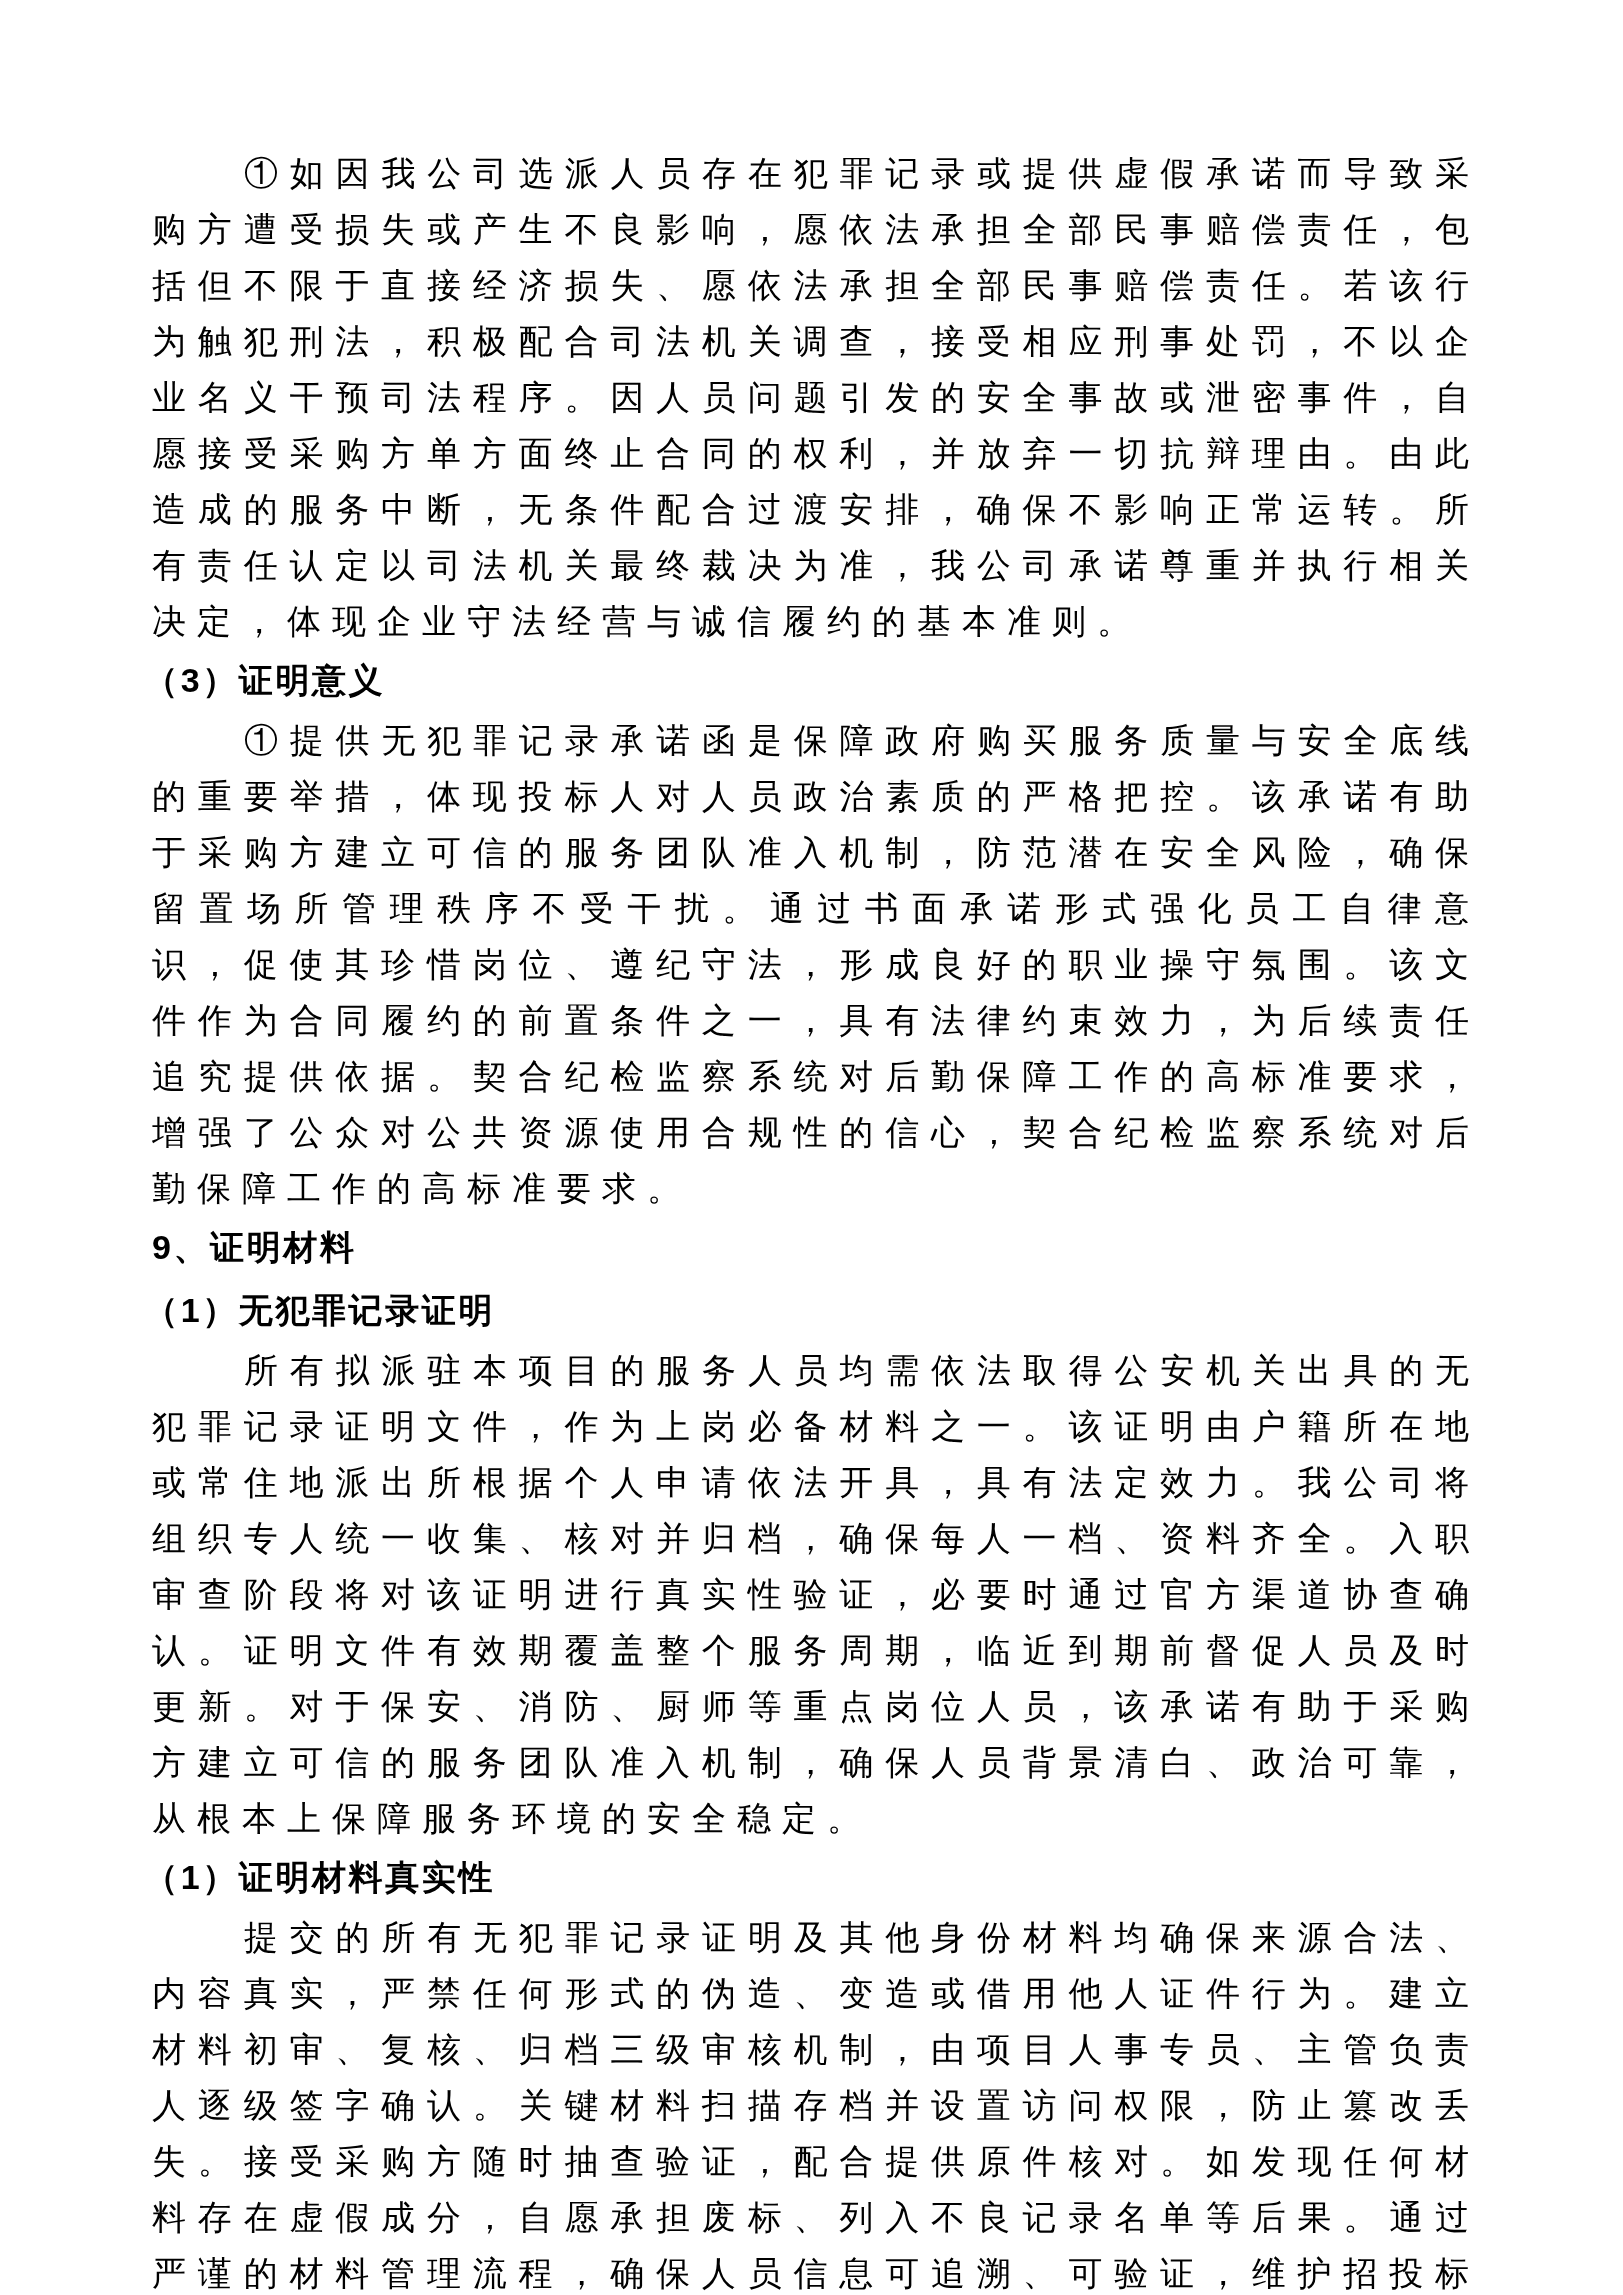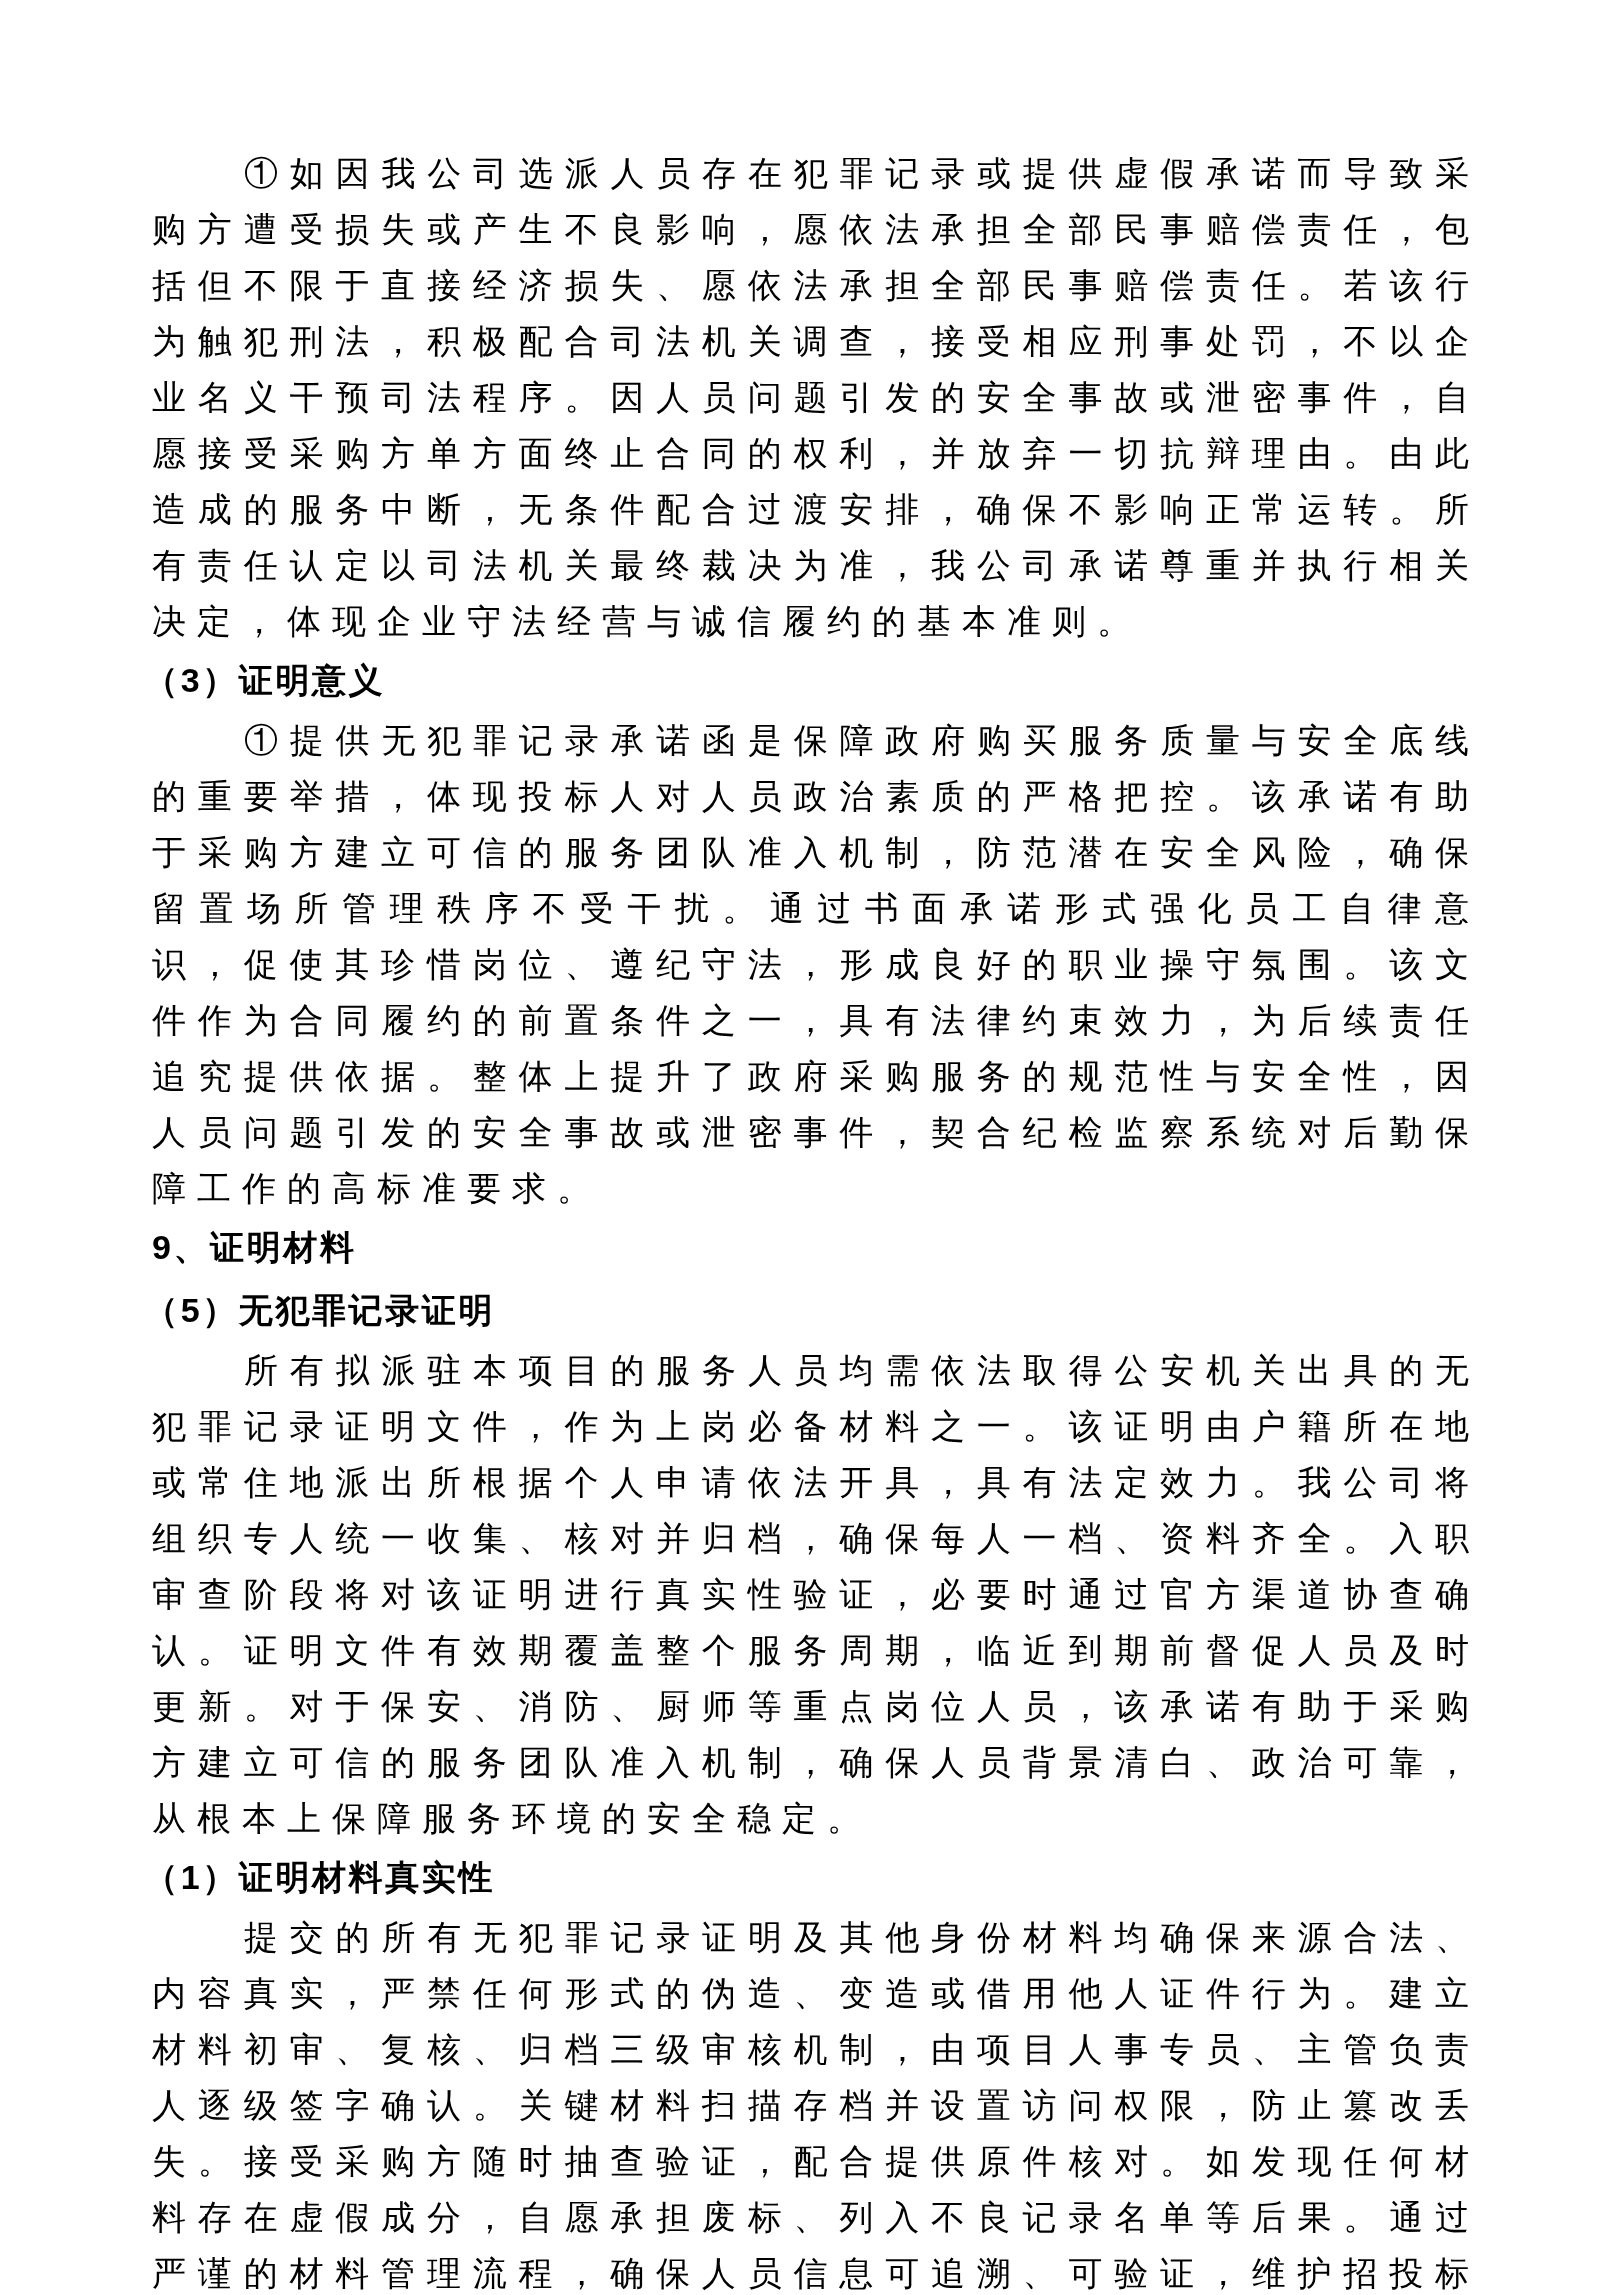--- a/index.html
+++ b/index.html
@@ -12,20 +12,20 @@
   .h { font-size: 34px; line-height: 63px; margin: 0; font-weight: bold; letter-spacing: 2.6px;
        font-family: Liberation Sans, sans-serif; }
   .h.sub { margin-left: -7.9px; }
 </style>
 </head>
 <body>
 
 <div class="page">
   <p class="para indent">①如因我公司选派人员存在犯罪记录或提供虚假承诺而导致采购方遭受损失或产生不良影响，愿依法承担全部民事赔偿责任，包括但不限于直接经济损失、愿依法承担全部民事赔偿责任。若该行为触犯刑法，积极配合司法机关调查，接受相应刑事处罚，不以企业名义干预司法程序。因人员问题引发的安全事故或泄密事件，自愿接受采购方单方面终止合同的权利，并放弃一切抗辩理由。由此造成的服务中断，无条件配合过渡安排，确保不影响正常运转。所有责任认定以司法机关最终裁决为准，我公司承诺尊重并执行相关决定，体现企业守法经营与诚信履约的基本准则。</p>
   <p class="h sub">（3）证明意义</p>
-  <p class="para indent">①提供无犯罪记录承诺函是保障政府购买服务质量与安全底线的重要举措，体现投标人对人员政治素质的严格把控。该承诺有助于采购方建立可信的服务团队准入机制，防范潜在安全风险，确保留置场所管理秩序不受干扰。通过书面承诺形式强化员工自律意识，促使其珍惜岗位、遵纪守法，形成良好的职业操守氛围。该文件作为合同履约的前置条件之一，具有法律约束效力，为后续责任追究提供依据。整体上提升了政府采购服务的规范性与安全性，因人员问题引发的安全事故或泄密事件，契合纪检监察系统对后勤保障工作的高标准要求。</p>
+  <p class="para indent">①提供无犯罪记录承诺函是保障政府购买服务质量与安全底线的重要举措，体现投标人对人员政治素质的严格把控。该承诺有助于采购方建立可信的服务团队准入机制，防范潜在安全风险，确保留置场所管理秩序不受干扰。通过书面承诺形式强化员工自律意识，促使其珍惜岗位、遵纪守法，形成良好的职业操守氛围。该文件作为合同履约的前置条件之一，具有法律约束效力，为后续责任追究提供依据。契合纪检监察系统对后勤保障工作的高标准要求，增强了公众对公共资源使用合规性的信心，契合纪检监察系统对后勤保障工作的高标准要求。</p>
   <p class="h">9、证明材料</p>
-  <p class="h sub">（5）无犯罪记录证明</p>
+  <p class="h sub">（1）无犯罪记录证明</p>
   <p class="para indent">所有拟派驻本项目的服务人员均需依法取得公安机关出具的无犯罪记录证明文件，作为上岗必备材料之一。该证明由户籍所在地或常住地派出所根据个人申请依法开具，具有法定效力。我公司将组织专人统一收集、核对并归档，确保每人一档、资料齐全。入职审查阶段将对该证明进行真实性验证，必要时通过官方渠道协查确认。证明文件有效期覆盖整个服务周期，临近到期前督促人员及时更新。对于保安、消防、厨师等重点岗位人员，该承诺有助于采购方建立可信的服务团队准入机制，确保人员背景清白、政治可靠，从根本上保障服务环境的安全稳定。</p>
   <p class="h sub">（1）证明材料真实性</p>
   <p class="para indent">提交的所有无犯罪记录证明及其他身份材料均确保来源合法、内容真实，严禁任何形式的伪造、变造或借用他人证件行为。建立材料初审、复核、归档三级审核机制，由项目人事专员、主管负责人逐级签字确认。关键材料扫描存档并设置访问权限，防止篡改丢失。接受采购方随时抽查验证，配合提供原件核对。如发现任何材料存在虚假成分，自愿承担废标、列入不良记录名单等后果。通过严谨的材料管理流程，确保人员信息可追溯、可验证，维护招投标过程的公平公正，体现企业诚实守信的经营理念。</p>
 </div>
 
 
 </body></html>

